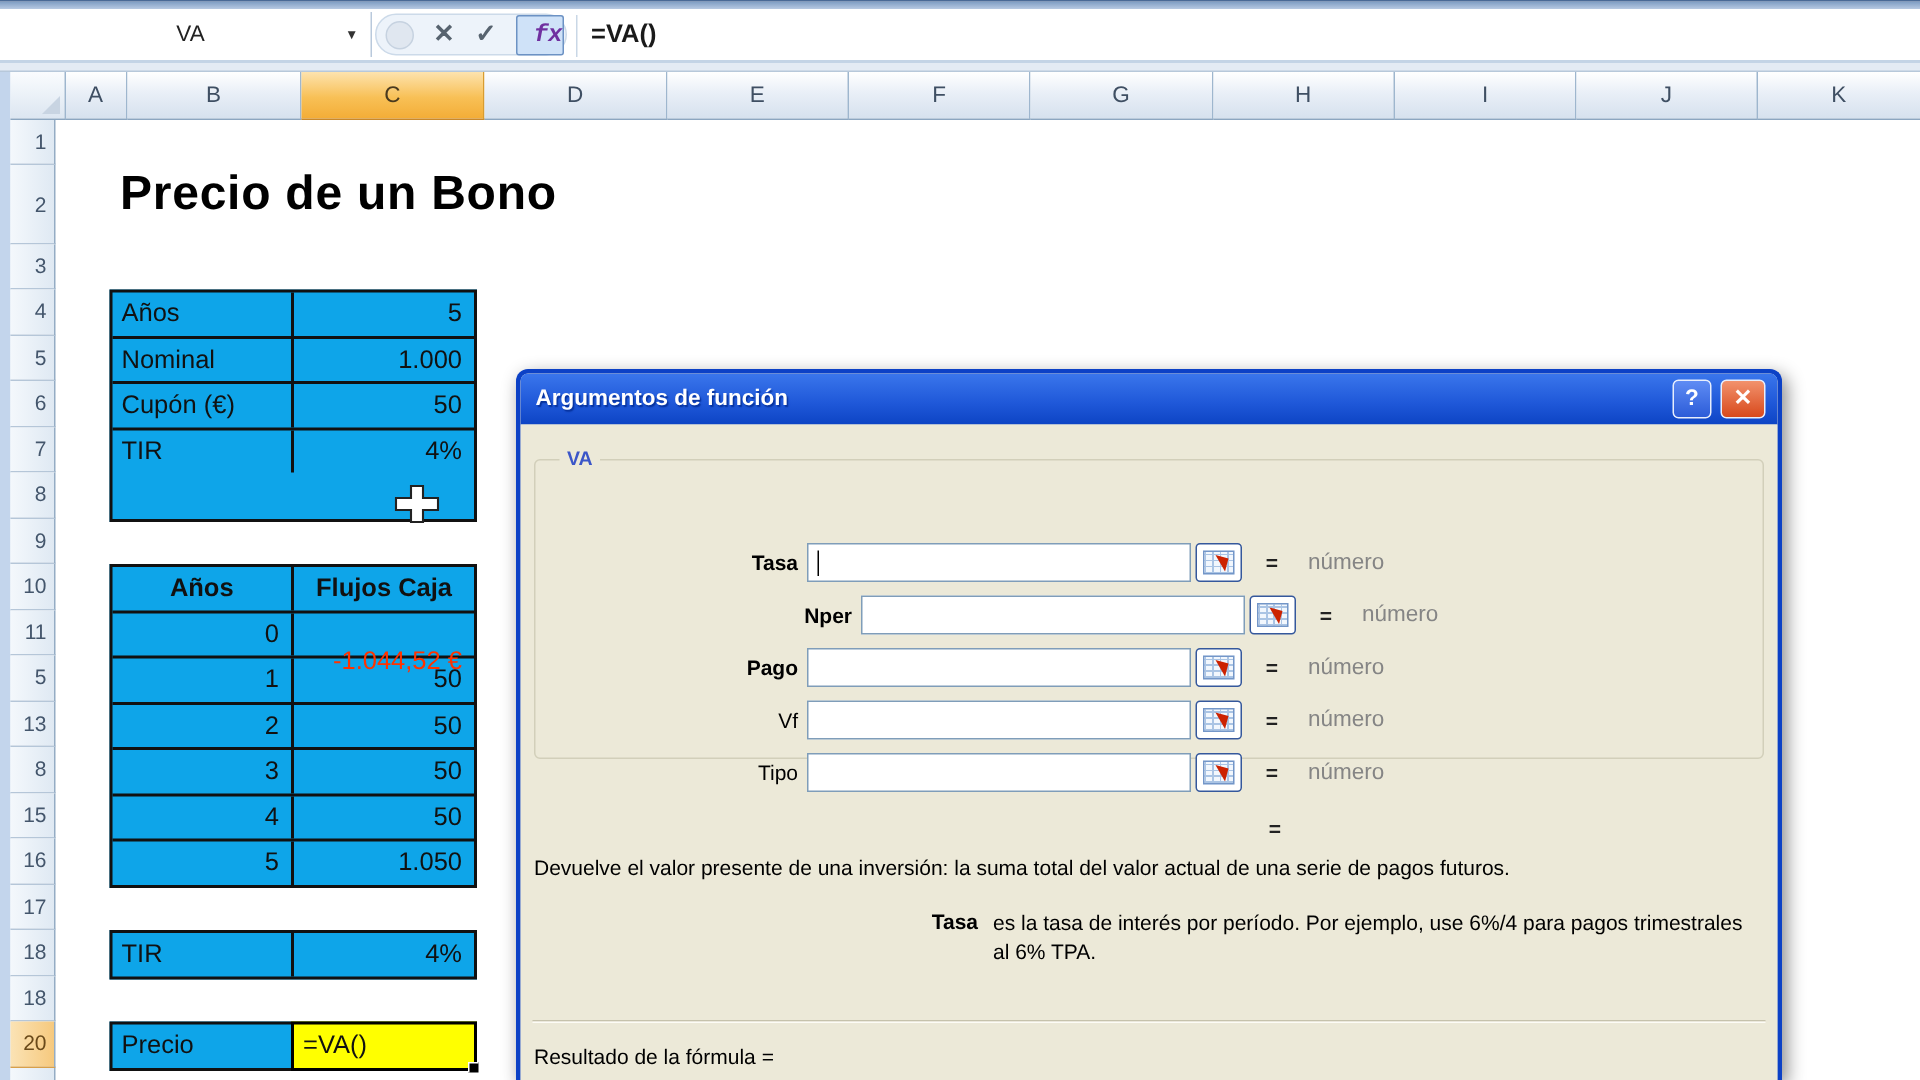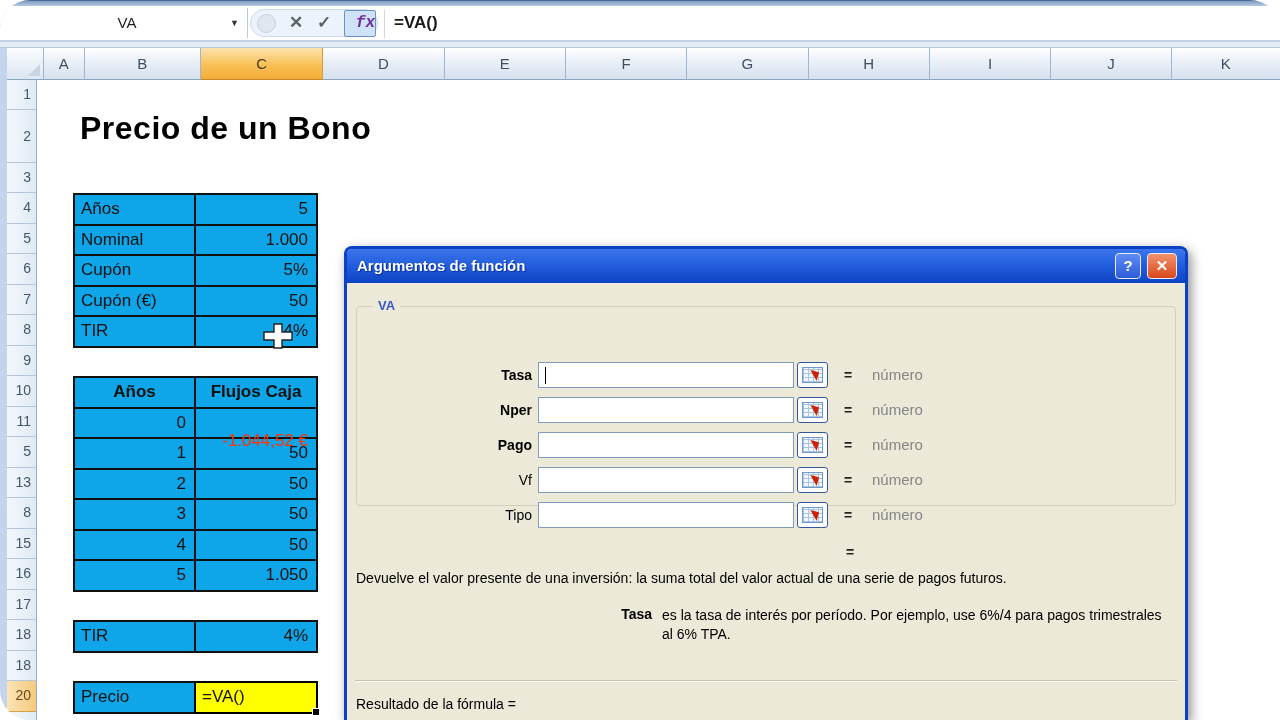--- a/index.html
+++ b/index.html
@@ -1,18 +1,18 @@
 <!DOCTYPE html>
 <html><head>
 <meta charset="utf-8">
 <style>
   * { margin:0; padding:0; box-sizing:border-box; }
   html,body { width:1280px; height:720px; overflow:hidden; }
   body { font-family:"Liberation Sans", sans-serif; background:#fff; }
-  #screen { position:absolute; top:0; left:0; width:1280px; height:720px; background:#fff; overflow:hidden;border-radius:30px; }
+  #screen { position:absolute; top:0; left:0; width:1280px; height:720px; background:#fff; overflow:hidden; }
 
   
   .top-strip { position:absolute; left:0; top:0; width:1280px; height:6px;
     background:linear-gradient(180deg,#7d9cc2,#b7c9e2); border-top:1px solid #4a6a96; }
   .left-strip { position:absolute; left:0; top:6px; width:7px; height:714px; background:#c3d5ec; }
   .fbar { position:absolute; left:0; top:6px; width:1280px; height:36px; background:#fff; border-bottom:2px solid #c3d4e6; }
   .namebox { position:absolute; left:7px; top:2px; width:241px; height:30px; background:#fff;
     border-right:1px solid #b9c9dc; color:#222; font-size:15px; line-height:30px; text-align:center; }
   .namebox .dd { position:absolute; right:8px; top:0; font-size:9px; color:#333; line-height:30px; }
   .pill { position:absolute; left:250px; top:3px; width:128px; height:28px; background:#edf3fa;
@@ -184,24 +184,20 @@
   <div class="xtable" style="top:193px;height:154.5px;">
     <div class="trow">
       <div class="tlabel">Años</div>
       <div class="tval">5</div>
     </div>
     <div class="trow">
       <div class="tlabel">Nominal</div>
       <div class="tval">1.000</div>
     </div>
     <div class="trow">
-      <div class="tlabel">Cupón</div>
-      <div class="tval">5%</div>
-    </div>
-    <div class="trow">
       <div class="tlabel">Cupón (€)</div>
       <div class="tval">50</div>
     </div>
     <div class="trow">
       <div class="tlabel">TIR</div>
       <div class="tval">4%</div>
     </div>
   </div>
 
   <div class="xtable" style="top:376px;height:215.5px;">
@@ -272,21 +268,21 @@
             <span class="caret"></span>
           </span>
         <span class="rbtn">
             <span class="rgrid">
               <span class="rarrow"></span>
             </span>
           </span>
         <span class="feq">=</span>
         <span class="ftype">número</span>
       </div>
-      <div class="frow" style="top:114px;">
+      <div class="frow" style="top:114px;margin-left:36px;">
         <span class="flabel req">Nper</span>
         <span class="finput"></span>
         <span class="rbtn">
             <span class="rgrid">
               <span class="rarrow"></span>
             </span>
           </span>
         <span class="feq">=</span>
         <span class="ftype">número</span>
       </div>

